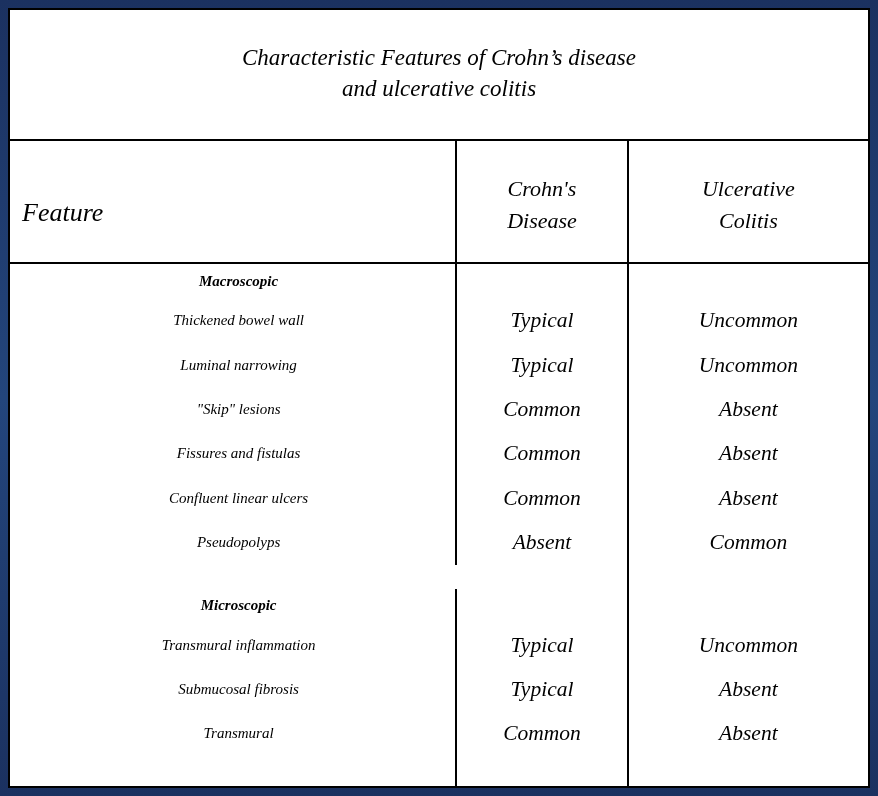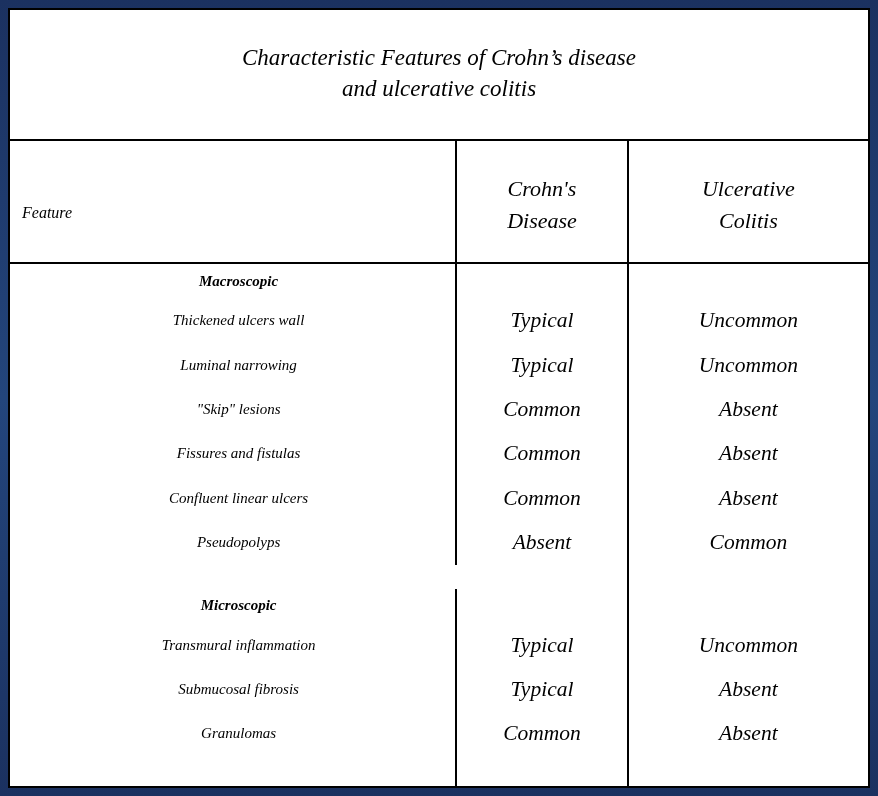--- a/index.html
+++ b/index.html
@@ -47,21 +47,21 @@
     line-height: 1.35;
     padding: 7px 0 9px 0;
   }
   .title-line {
     display: block;
   }
   
   .hdr-feature {
     border-bottom: 2px solid #000 !important;
     border-right: 2px solid #000 !important;
-    font-size: 16px;
+    font-size: 26px;
     padding-left: 12px;
     text-align: left;
     vertical-align: top;
     padding-top: 24px;
   }
   .hdr-col {
     border-bottom: 2px solid #000 !important;
     text-align: center;
     font-size: 22px;
     line-height: 1.45;
@@ -130,21 +130,21 @@
           </td>
         </tr>
 
         <tr>
           <td class="cell-feature section-label">Macroscopic</td>
           <td class="cell-val mid"></td>
           <td class="cell-val"></td>
         </tr>
 
         <tr>
-          <td class="cell-feature">Thickened ulcers wall</td>
+          <td class="cell-feature">Thickened bowel wall</td>
           <td class="cell-val mid">Typical</td>
           <td class="cell-val">Uncommon</td>
         </tr>
         <tr>
           <td class="cell-feature">Luminal narrowing</td>
           <td class="cell-val mid">Typical</td>
           <td class="cell-val">Uncommon</td>
         </tr>
         <tr>
           <td class="cell-feature">"Skip" lesions</td>
@@ -183,21 +183,21 @@
           <td class="cell-feature">Transmural inflammation</td>
           <td class="cell-val mid">Typical</td>
           <td class="cell-val">Uncommon</td>
         </tr>
         <tr>
           <td class="cell-feature">Submucosal fibrosis</td>
           <td class="cell-val mid">Typical</td>
           <td class="cell-val">Absent</td>
         </tr>
         <tr>
-          <td class="cell-feature">Granulomas</td>
+          <td class="cell-feature">Transmural</td>
           <td class="cell-val mid">Common</td>
           <td class="cell-val">Absent</td>
         </tr>
 
         <tr class="filler-row">
           <td class="cell-feature"></td>
           <td class="cell-val mid"></td>
           <td class="cell-val"></td>
         </tr>
       </tbody>

